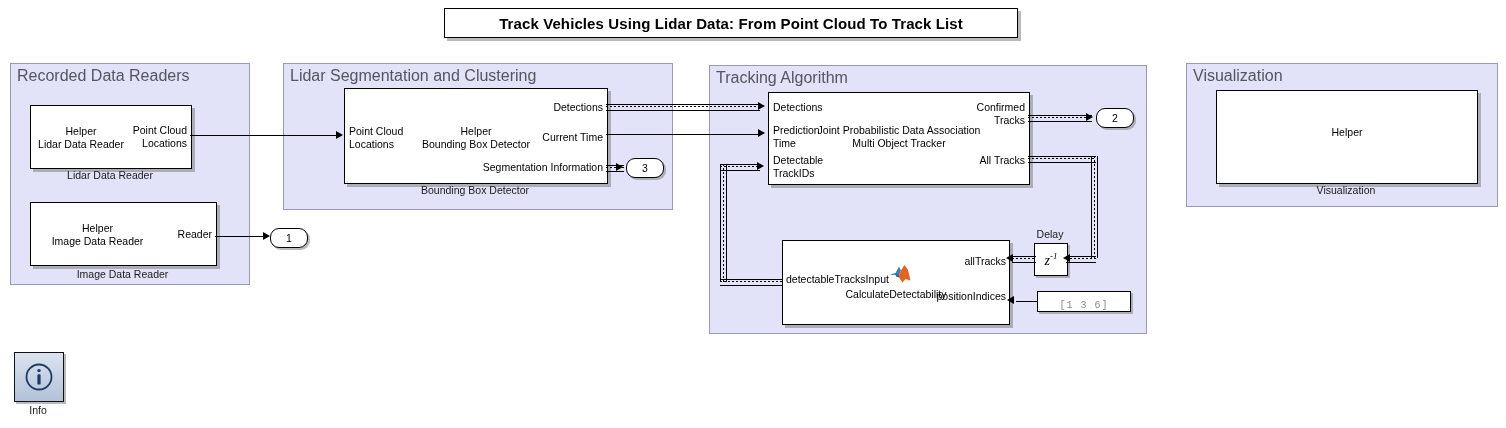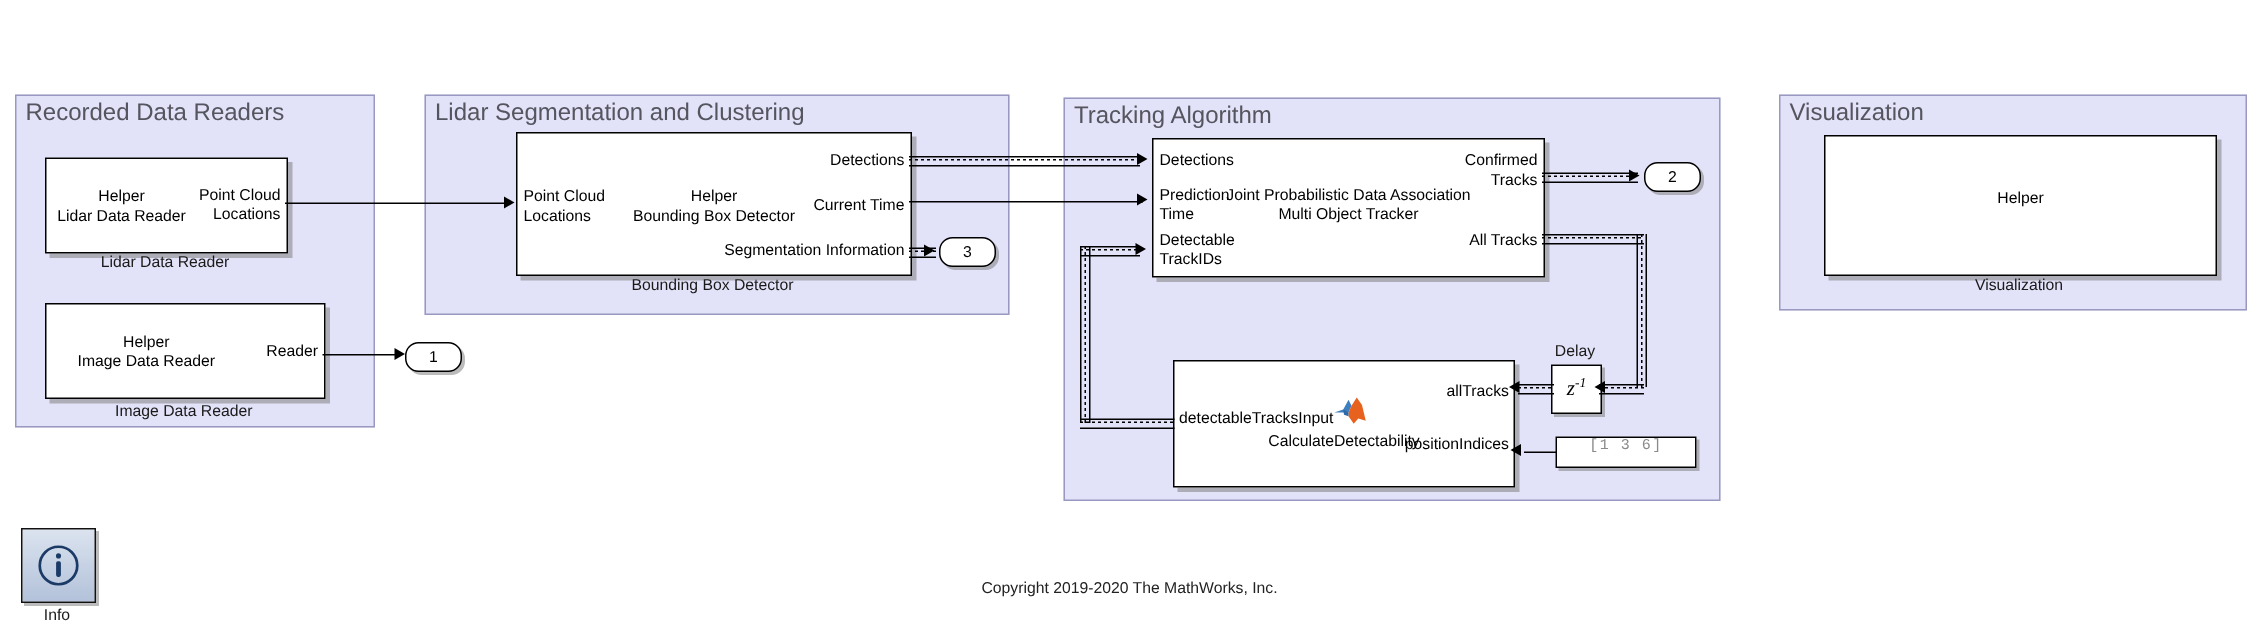--- a/index.html
+++ b/index.html
@@ -94,21 +94,21 @@
   .delay-blk i{
     font-family:"Liberation Serif", serif;font-style:italic;
     font-size:14px;
   }
   .delay-blk i sup{font-size:9px;font-style:italic;}
 
   
   .const-blk{
     position:absolute;background:#fff;border:1.6px solid #000;
     box-shadow:2px 2px 0 0 rgba(120,120,120,.5);
-    display:flex;align-items:flex-start;justify-content:center;
+    display:flex;align-items:flex-end;justify-content:center;
     font-family:"Liberation Mono", monospace;font-size:10px;color:#8a8a8a;
     letter-spacing:1px;
   }
 
   
   .info-btn{
     position:absolute;left:14px;top:352px;width:48px;height:48px;
     background:linear-gradient(to bottom,#dbe3ef 0%,#c6d2e4 50%,#b3c2da 100%);
     border:1.6px solid #111;
     box-shadow:2px 2px 0 0 rgba(120,120,120,.5);
@@ -126,20 +126,23 @@
   }
 
   
   .mlicon{position:absolute;width:22px;height:20px;}
 </style>
 </head>
 <body>
 
 <div class="canvas">
 
+  <div class="title-box">
+    <span>Track Vehicles Using Lidar Data: From Point Cloud To Track List</span>
+  </div>
 
   <div class="panel" style="left:10px;top:63px;width:238px;height:220px;">
     <div class="panel-title">Recorded Data Readers</div>
   </div>
 
   <div class="block" style="left:30px;top:105px;width:160px;height:62px;">
     <div class="blk-center" style="top:19px;left:-22px;right:38px;">Helper</div>
     <div class="blk-center" style="top:31.5px;left:-22px;right:38px;">Lidar Data Reader</div>
     <div class="port-lbl r" style="right:4px;top:18px;width:80px;">Point Cloud</div>
     <div class="port-lbl r" style="right:4px;top:30.5px;width:80px;">Locations</div>
@@ -262,15 +265,14 @@
 
   <div class="info-btn">
     <svg width="30" height="30" viewBox="0 0 30 30">
       <circle cx="15" cy="15" r="12.5" fill="none" stroke="#1b3a66" stroke-width="1.8"></circle>
       <circle cx="15" cy="8.6" r="1.7" fill="#1b3a66"></circle>
       <rect x="13.4" y="12.2" width="3.2" height="10.4" rx="1.2" fill="#1b3a66"></rect>
     </svg>
   </div>
   <div class="info-cap">Info</div>
 
-  <div class="copyright">Copyright 2019-2020 The MathWorks, Inc.</div>
 
 </div>
 
 </body></html>

